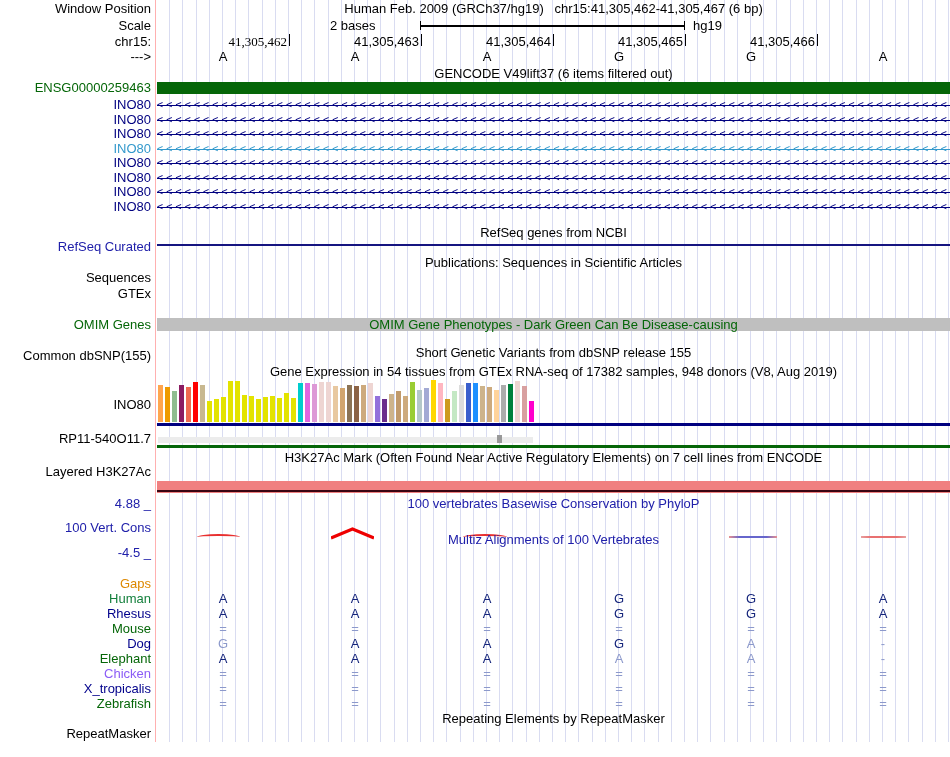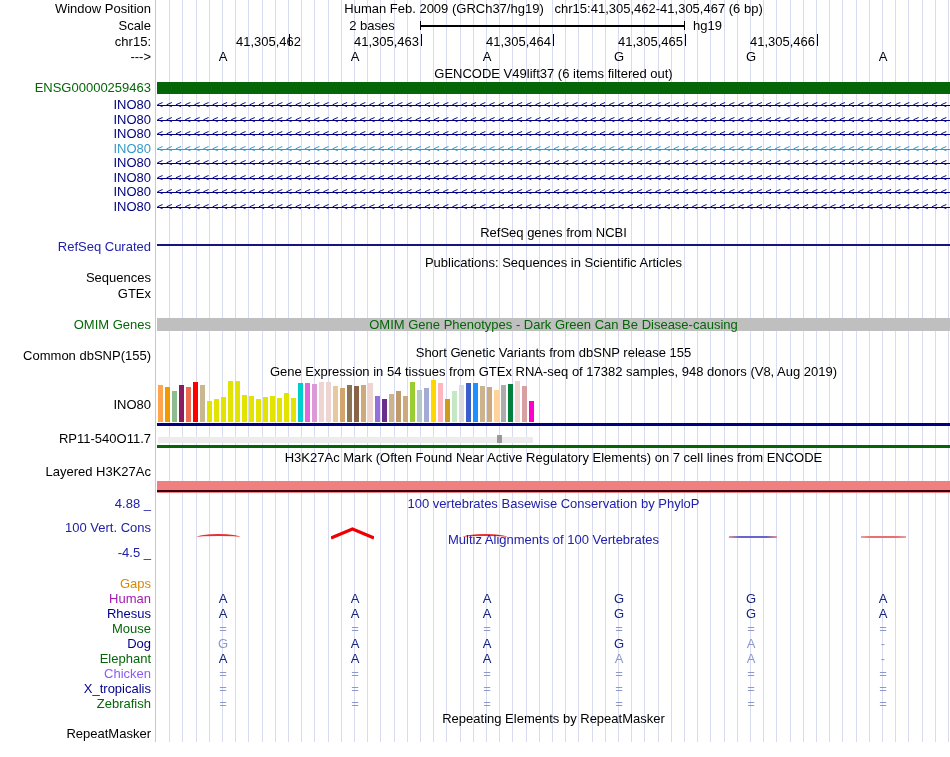--- a/index.html
+++ b/index.html
@@ -36,21 +36,21 @@
   <div class="abs" id="gridlines"></div>
   <div class="abs" id="pink-line"></div>
 
   <div class="lbl" style="top:2px;">Window Position</div>
   <div class="title" style="top:2px;">
     <span>Human Feb. 2009 (GRCh37/hg19)</span>&nbsp;&nbsp;
     <span>chr15:41,305,462-41,305,467 (6 bp)</span>
   </div>
 
   <div class="lbl" style="top:19px;">Scale</div>
-  <div class="abs" style="left:330px;top:19px;width:84px;text-align:center;line-height:14px;z-index:3;">2 bases</div>
+  <div class="abs" style="left:330px;top:19px;width:84px;text-align:left;line-height:14px;z-index:3;">2 bases</div>
   <div class="abs" style="left:420px;top:25px;width:265px;height:2px;background:#000;z-index:3;"></div>
   <div class="tick" style="left:420px;top:21px;height:9px;"></div>
   <div class="tick" style="left:684px;top:21px;height:9px;"></div>
   <div class="abs" style="left:693px;top:19px;line-height:14px;z-index:3;">hg19</div>
 
   <div class="lbl" style="top:35px;">chr15:</div>
   <div id="coord-row"></div>
 
   <div class="lbl" style="top:50px;">---&gt;</div>
   <div id="base-row"></div>
@@ -150,21 +150,21 @@
   <div class="lbl blue" style="top:521px;">100 Vert. Cons</div>
   <div id="cons-marks"></div>
   <div class="lbl blue" style="top:546px;">-4.5 _</div>
 
   <div class="title blue" style="top:533px;">Multiz Alignments of 100 Vertebrates</div>
   <div class="lbl orange" style="top:577px;">Gaps</div>
   <div id="multiz-rows"></div>
 
   <div class="title" style="top:712px;">Repeating Elements by RepeatMasker</div>
   <div class="lbl" style="top:727px;">RepeatMasker</div>
-<div class="coordlbl" style="left: 191px; top: 35px;">41,305,462</div>
+<div class="coordlbl" style="left: 177px; top: 35px; font-family: Liberation Serif, serif;">41,305,462</div>
     <div class="tick" style="left: 289px; top: 34px; height: 12px;"></div>
     <div class="coordlbl" style="left: 309px; top: 35px;">41,305,463</div>
     <div class="tick" style="left: 421px; top: 34px; height: 12px;"></div>
     <div class="coordlbl" style="left: 441px; top: 35px;">41,305,464</div>
     <div class="tick" style="left: 553px; top: 34px; height: 12px;"></div>
     <div class="coordlbl" style="left: 573px; top: 35px;">41,305,465</div>
     <div class="tick" style="left: 685px; top: 34px; height: 12px;"></div>
     <div class="coordlbl" style="left: 705px; top: 35px;">41,305,466</div>
     <div class="tick" style="left: 817px; top: 34px; height: 12px;"></div>
     <div class="basecell" style="left: 157px; top: 50px;">A</div>
@@ -191,21 +191,21 @@
     <div class="arrowrow" style="top: 200px; color: rgb(0, 0, 128);">&lt;&lt;&lt;&lt;&lt;&lt;&lt;&lt;&lt;&lt;&lt;&lt;&lt;&lt;&lt;&lt;&lt;&lt;&lt;&lt;&lt;&lt;&lt;&lt;&lt;&lt;&lt;&lt;&lt;&lt;&lt;&lt;&lt;&lt;&lt;&lt;&lt;&lt;&lt;&lt;&lt;&lt;&lt;&lt;&lt;&lt;&lt;&lt;&lt;&lt;&lt;&lt;&lt;&lt;&lt;&lt;&lt;&lt;&lt;&lt;&lt;&lt;&lt;&lt;&lt;&lt;&lt;&lt;&lt;&lt;&lt;&lt;&lt;&lt;&lt;&lt;&lt;&lt;&lt;&lt;&lt;&lt;&lt;&lt;&lt;&lt;&lt;&lt;&lt;&lt;</div>
     <div class="consarc" style="left: 197px; top: 534px; width: 43px; border-top: 2px solid rgb(232, 48, 48);"></div>
     <div style="position: absolute; left: 331px; top: 527px; width: 43px; height: 13px; z-index: 2;">
       <svg width="43" height="13" style="display:block">
         <polyline points="0,11 21.5,2 43,11" fill="none" stroke="#ee0000" stroke-width="3"></polyline>
       </svg>
     </div>
     <div class="consarc" style="left: 463px; top: 534px; width: 44px; border-top: 2px solid rgb(232, 48, 48);"></div>
     <div class="consline" style="left: 729px; top: 536px; width: 48px; background: linear-gradient(to right, rgb(232, 144, 144), rgb(102, 102, 204) 22%, rgb(102, 102, 204) 78%, rgb(232, 144, 144));"></div>
     <div class="consline" style="left: 861px; top: 536px; width: 45px; background: linear-gradient(to right, rgb(232, 160, 160), rgb(232, 112, 112) 22%, rgb(232, 112, 112) 78%, rgb(232, 160, 160));"></div>
-    <div class="lbl" style="top: 592px; color: #a21caf;">Human</div>
+    <div class="lbl" style="top: 592px; color: #15803d;">Human</div>
     <div class="mcell" style="left: 157px; top: 592px; color: rgb(21, 37, 123);">A</div>
     <div class="mcell" style="left: 289px; top: 592px; color: rgb(21, 37, 123);">A</div>
     <div class="mcell" style="left: 421px; top: 592px; color: rgb(21, 37, 123);">A</div>
     <div class="mcell" style="left: 553px; top: 592px; color: rgb(21, 37, 123);">G</div>
     <div class="mcell" style="left: 685px; top: 592px; color: rgb(21, 37, 123);">G</div>
     <div class="mcell" style="left: 817px; top: 592px; color: rgb(21, 37, 123);">A</div>
     <div class="lbl" style="top: 607px; color: rgb(0, 0, 139);">Rhesus</div>
     <div class="mcell" style="left: 157px; top: 607px; color: rgb(21, 37, 123);">A</div>
     <div class="mcell" style="left: 289px; top: 607px; color: rgb(21, 37, 123);">A</div>
     <div class="mcell" style="left: 421px; top: 607px; color: rgb(21, 37, 123);">A</div>

